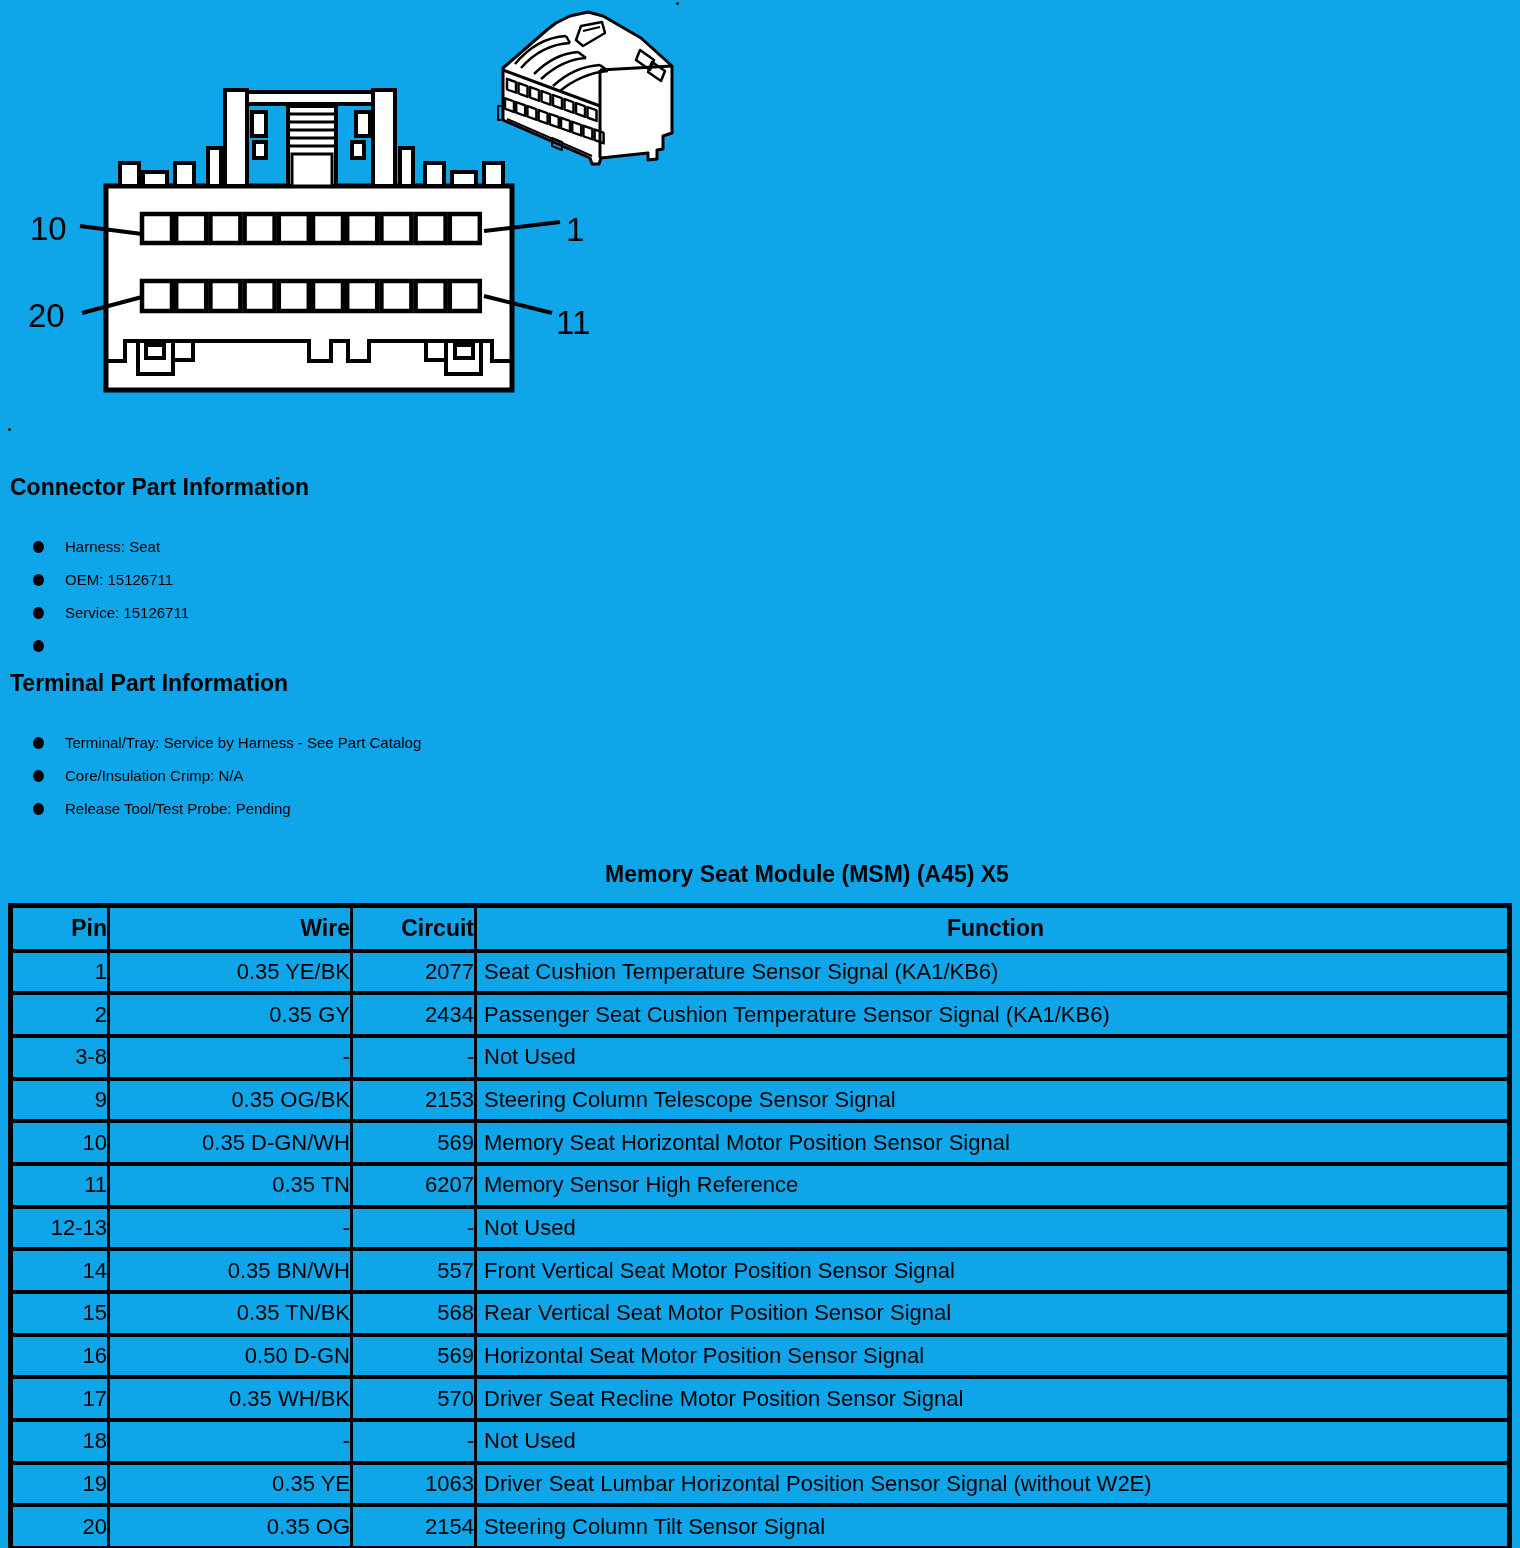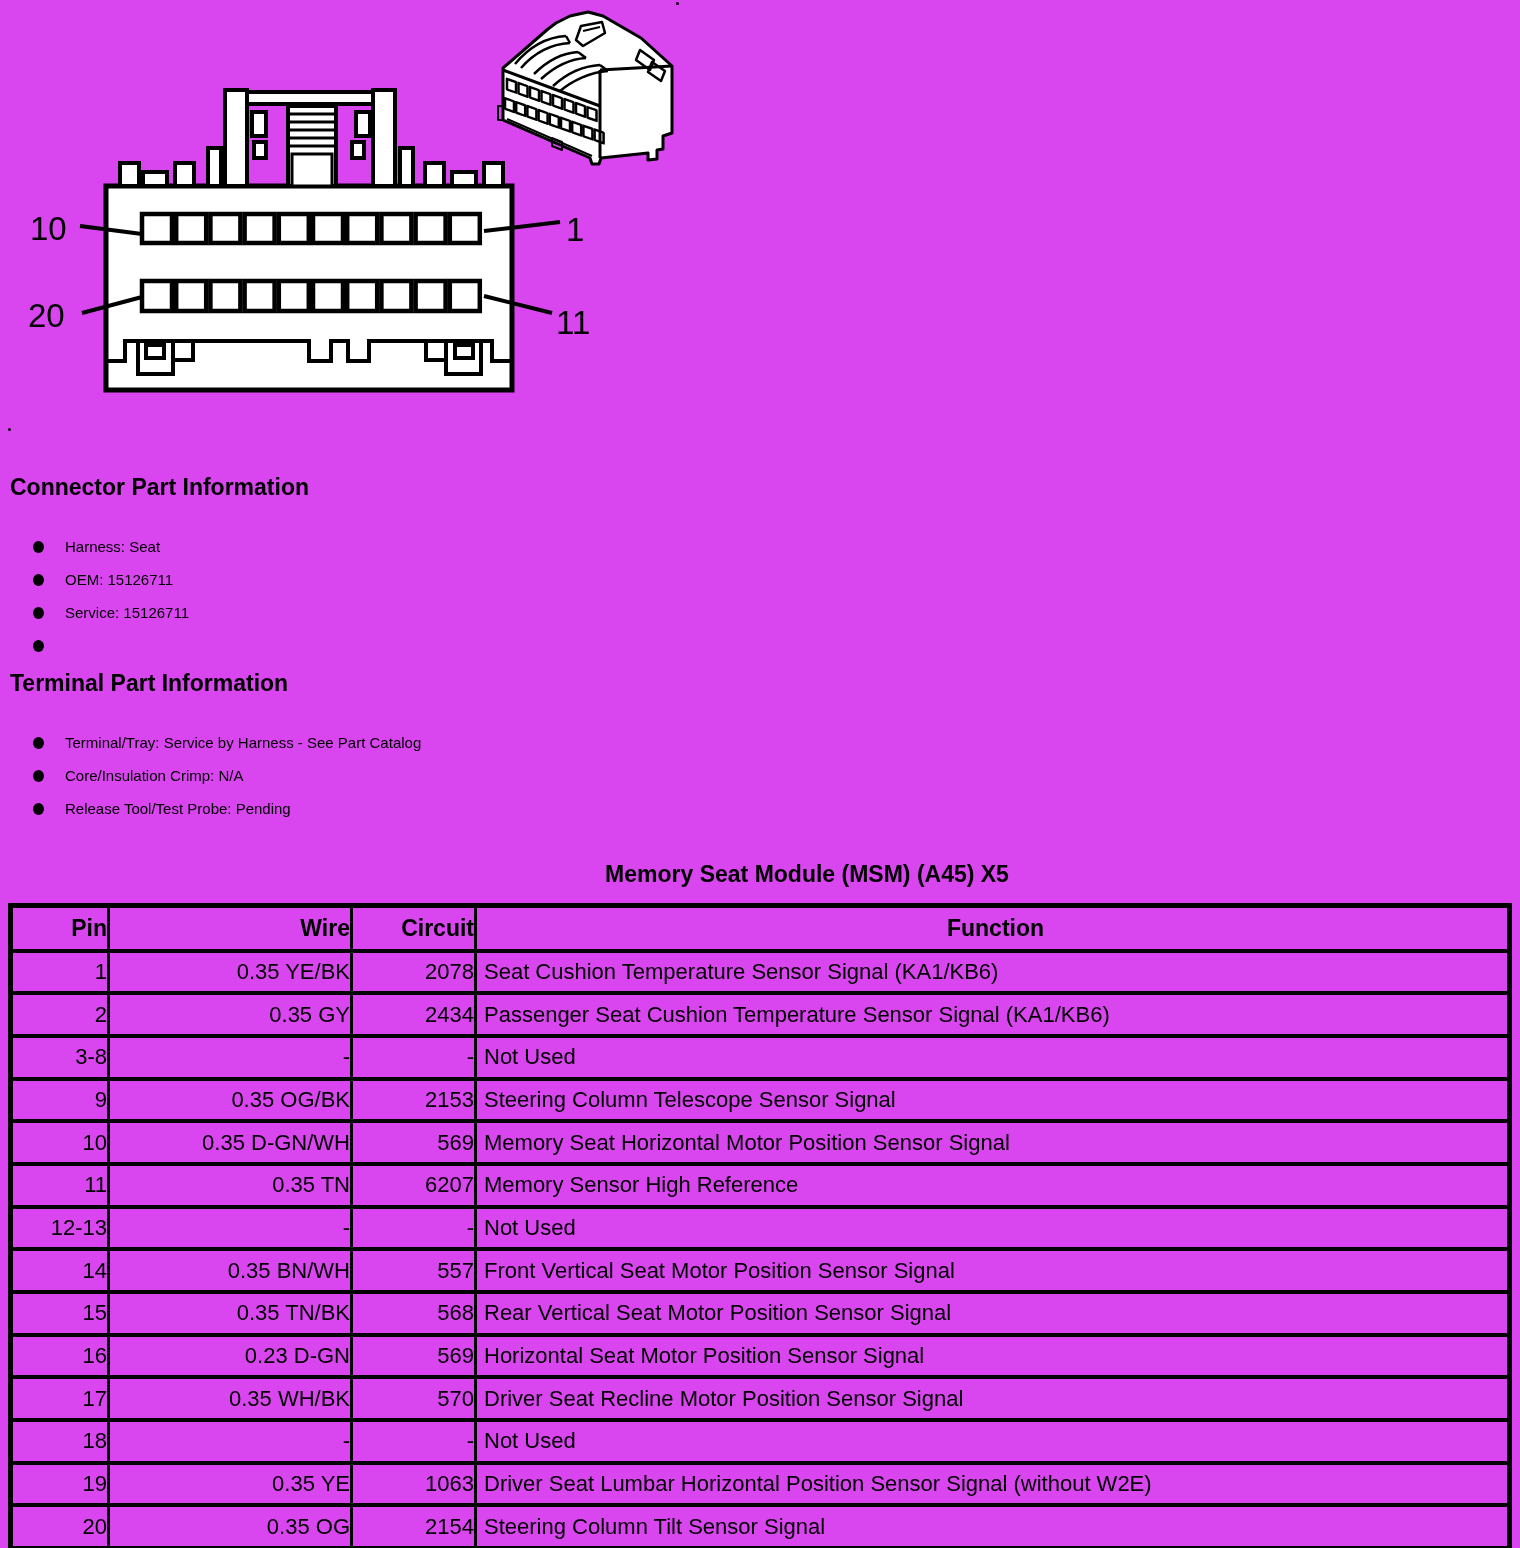--- a/index.html
+++ b/index.html
@@ -1,18 +1,18 @@
 <!DOCTYPE html>
 <html><head>
 <meta charset="utf-8">
 <style>
   html,body { margin:0; padding:0; background:#fff; }
   .page {
     position:relative; width:1520px; height:1548px;
-    background:#d946ef; color:#000;
+    background:#0ea5e9; color:#000;
     font-family:"Liberation Sans", sans-serif;
     overflow:hidden;
   }
   svg text { font-family:"Liberation Sans", sans-serif; }
 
   .heading {
     position:absolute; left:10px;
     font-size:23px; font-weight:bold; line-height:24px;
   }
   .bullets { position:absolute; left:33px; }
@@ -234,21 +234,21 @@
         <th>Pin</th>
         <th>Wire</th>
         <th>Circuit</th>
         <th class="fn" style="text-align:center">Function</th>
       </tr>
     </thead>
     <tbody>
       <tr>
         <td>1</td>
         <td>0.35 YE/BK</td>
-        <td>2078</td>
+        <td>2077</td>
         <td class="fn">Seat Cushion Temperature Sensor Signal (KA1/KB6)</td>
       </tr>
       <tr>
         <td>2</td>
         <td>0.35 GY</td>
         <td>2434</td>
         <td class="fn">Passenger Seat Cushion Temperature Sensor Signal (KA1/KB6)</td>
       </tr>
       <tr>
         <td>3-8</td>
@@ -287,21 +287,21 @@
         <td class="fn">Front Vertical Seat Motor Position Sensor Signal</td>
       </tr>
       <tr>
         <td>15</td>
         <td>0.35 TN/BK</td>
         <td>568</td>
         <td class="fn">Rear Vertical Seat Motor Position Sensor Signal</td>
       </tr>
       <tr>
         <td>16</td>
-        <td>0.23 D-GN</td>
+        <td>0.50 D-GN</td>
         <td>569</td>
         <td class="fn">Horizontal Seat Motor Position Sensor Signal</td>
       </tr>
       <tr>
         <td>17</td>
         <td>0.35 WH/BK</td>
         <td>570</td>
         <td class="fn">Driver Seat Recline Motor Position Sensor Signal</td>
       </tr>
       <tr>

